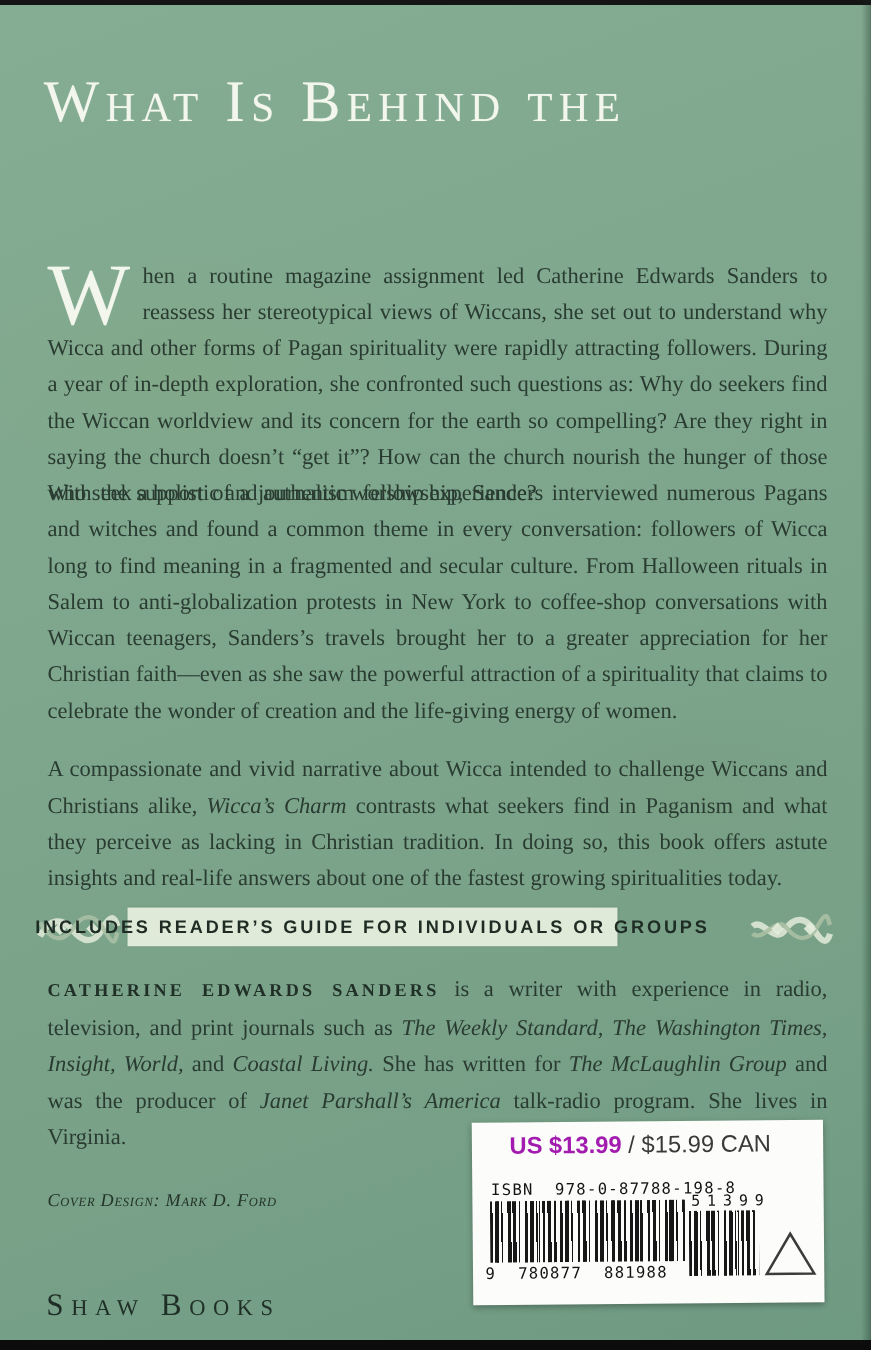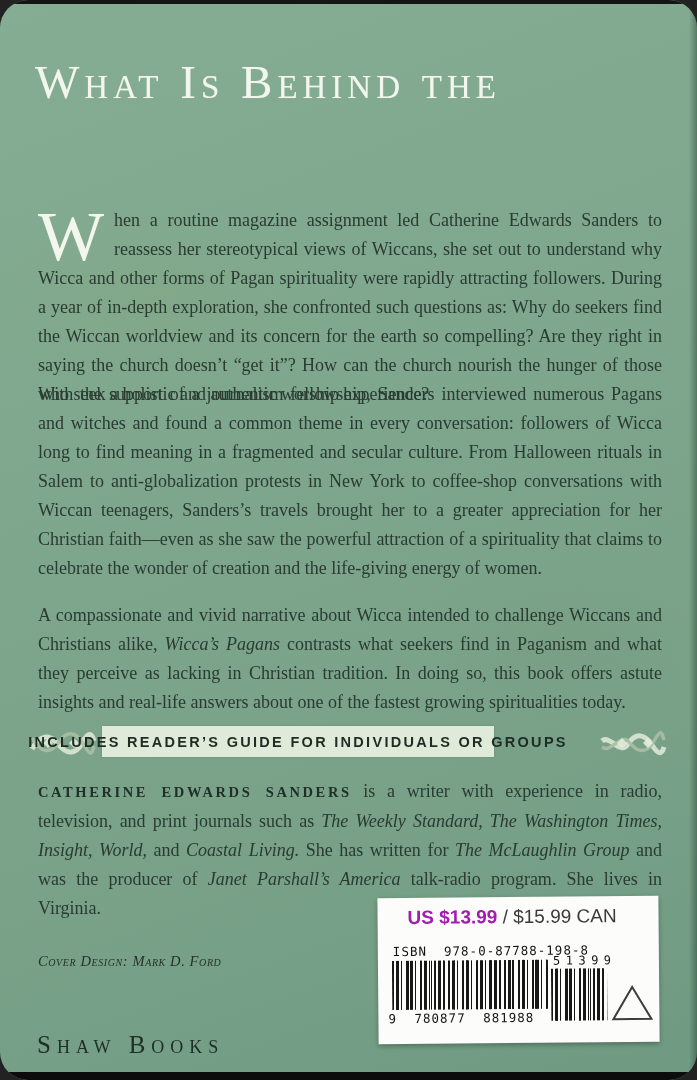--- a/index.html
+++ b/index.html
@@ -3,21 +3,20 @@
 <meta charset="utf-8">
 <style>
   html,body{margin:0;padding:0;background:#222;}
   .cover{
     position:relative;width:697px;height:1080px;overflow:hidden;
     background:
       radial-gradient(ellipse 260px 140px at 150px 300px, rgba(150,160,90,.10), transparent 70%),
       radial-gradient(ellipse 200px 120px at 560px 640px, rgba(120,140,100,.12), transparent 70%),
       linear-gradient(160deg,#85ad93 0%,#7ea78d 38%,#78a188 72%,#6f9a82 100%);
     font-family:"Liberation Serif", serif;
-    border-radius:28px;
   }
   .edge-top{position:absolute;top:0;left:0;right:0;height:4px;background:#151515;}
   .edge-bottom{position:absolute;bottom:0;left:0;right:0;height:8px;background:#0c0c0c;}
   .edge-right{position:absolute;top:0;right:0;bottom:0;width:8px;background:linear-gradient(90deg,transparent,rgba(15,35,25,.35));}
 
   .title{position:absolute;left:35px;top:56px;width:612px;margin:0;font-weight:normal;
          color:#f3f6ec;font-variant:small-caps;text-shadow:0 0 1px rgba(255,255,255,.3);}
   .title .t1{display:block;font-size:47px;letter-spacing:5px;line-height:1.12;}
   .title .t2{display:block;font-size:49px;letter-spacing:6px;line-height:1.1;text-align:right;margin-top:1px;}
 
@@ -85,21 +84,21 @@
     <span class="t1">What Is Behind the</span>
   </h1>
 
   <p class="para p1">
     <span class="dropcap">W</span><span>hen a routine magazine assignment led Catherine Edwards Sanders to reassess her stereotypical views of Wiccans, she set out to understand why Wicca and other forms of Pagan spirituality were rapidly attracting followers. During a year of in-depth exploration, she confronted such questions as: Why do seekers find the Wiccan worldview and its concern for the earth so compelling? Are they right in saying the church doesn’t “get it”? How can the church nourish the hunger of those who seek a holistic and authentic worship experience?</span>
   </p>
 
   <p class="para p2">With the support of a journalism fellowship, Sanders interviewed numerous Pagans and witches and found a common theme in every conversation: followers of Wicca long to find meaning in a fragmented and secular culture. From Halloween rituals in Salem to anti-globalization protests in New York to coffee-shop conversations with Wiccan teenagers, Sanders’s travels brought her to a greater appreciation for her Christian faith—even as she saw the powerful attraction of a spirituality that claims to celebrate the wonder of creation and the life-giving energy of women.</p>
 
   <p class="para p3">
-    <span>A compassionate and vivid narrative about Wicca intended to challenge Wiccans and Christians alike, </span><span class="it">Wicca’s Pagans</span><span> contrasts what seekers find in Paganism and what they perceive as lacking in Christian tradition. In doing so, this book offers astute insights and real-life answers about one of the fastest growing spiritualities today.</span>
+    <span>A compassionate and vivid narrative about Wicca intended to challenge Wiccans and Christians alike, </span><span class="it">Wicca’s Charm</span><span> contrasts what seekers find in Paganism and what they perceive as lacking in Christian tradition. In doing so, this book offers astute insights and real-life answers about one of the fastest growing spiritualities today.</span>
   </p>
 
   <span class="ornament left">
     <svg width="68" height="30" viewBox="0 0 68 30">
       <path d="M3 20 C11 5, 21 5, 29 15 S46 27, 53 14 S63 5, 65 12" stroke="#d9e4d2" stroke-width="5" fill="none" opacity="0.95"></path>
       <path d="M3 9 C12 25, 22 25, 30 13 S47 2, 55 16 S63 23, 65 17" stroke="#a9bfa3" stroke-width="3.5" fill="none" opacity="0.9"></path>
       <path d="M14 14 l5 -5 l5 5 l-5 5 z M40 14 l5 -5 l5 5 l-5 5 z" fill="#e4eddc" opacity="0.9"></path>
     </svg>
   </span>
 

